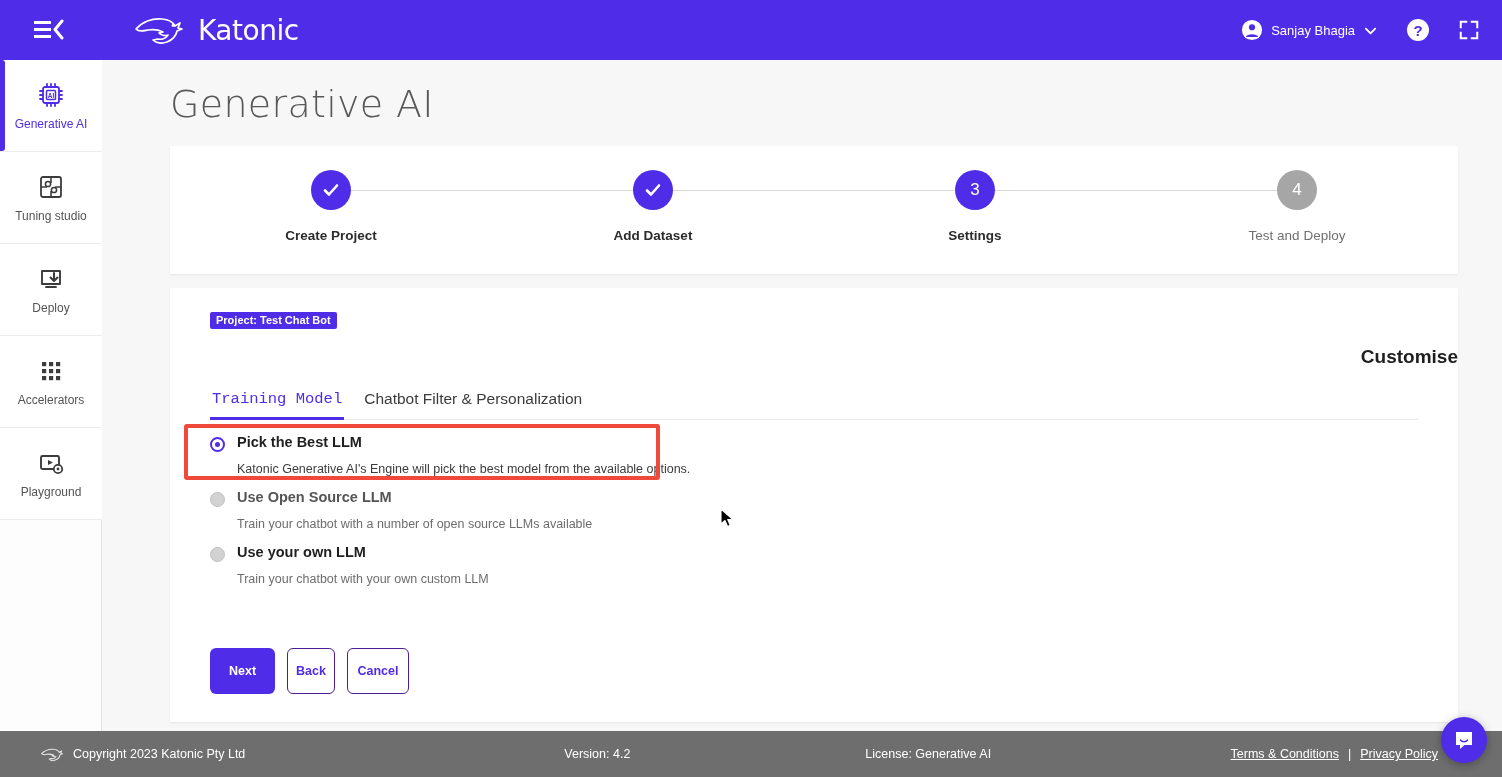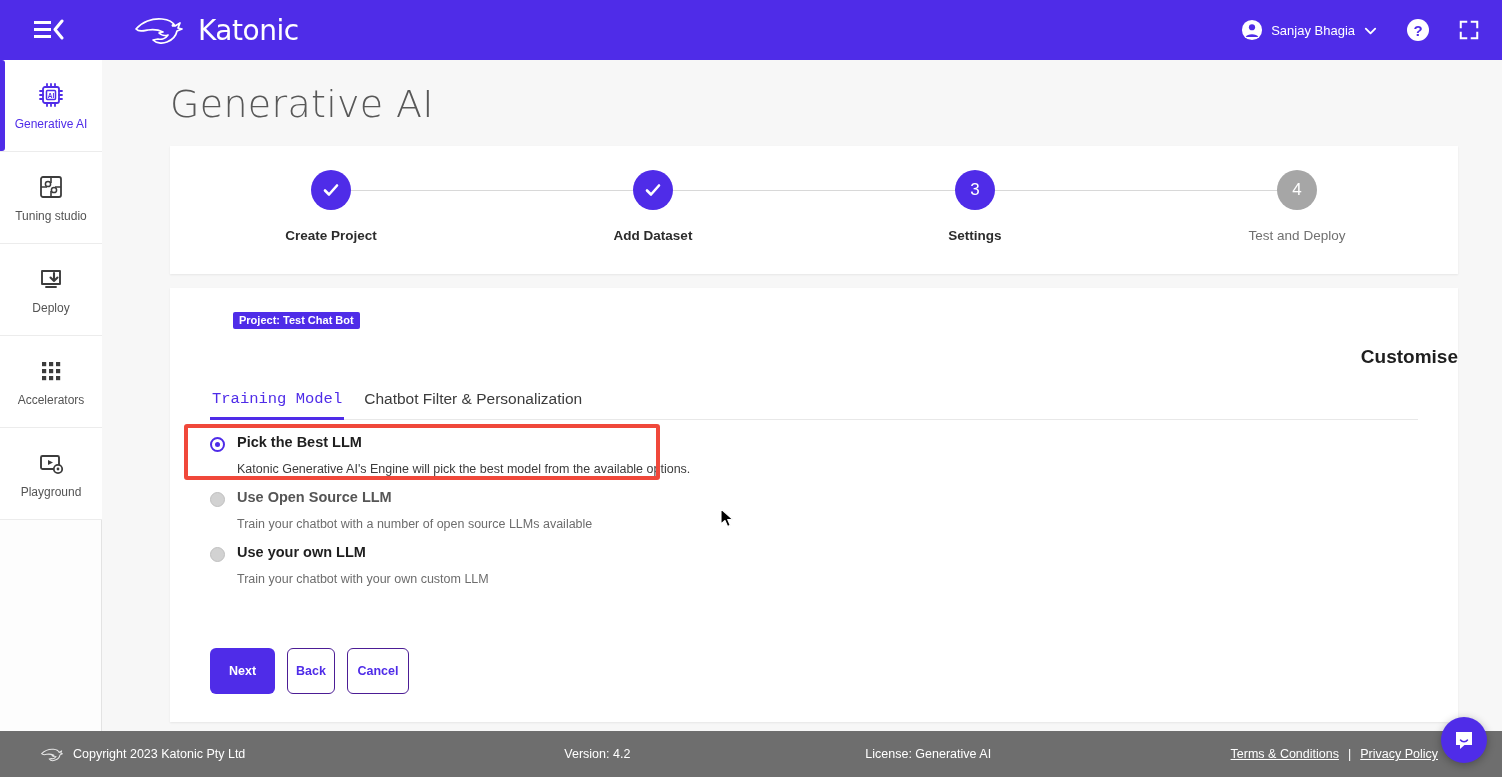--- a/index.html
+++ b/index.html
@@ -84,21 +84,21 @@
   .step-circle.done { background: #4f2ce8; }
   .step-circle.current { background: #4f2ce8; }
   .step-circle.todo { background: #a6a6a6; }
   .step-label { margin-top: 18px; font-size: 13.5px; color: #2c2c2c; font-weight: bold; white-space: nowrap; }
   .step-label.muted { color: #707070; font-weight: normal; }
   .step-line { position: absolute; top: 44px; height: 1px; background: #d8d8d8; z-index: 1; }
 
   .card-form { margin-top: 14px; height: 434px; padding: 22px 0 0 40px; position: relative; }
   .project-badge {
     display: inline-block; background: #4f2ce8; color: #fff;
-    font-size: 11px; font-weight: bold; padding: 2px 6px 3px 6px; border-radius: 2px; margin-left: 23px;
+    font-size: 11px; font-weight: bold; padding: 2px 6px 3px 6px; border-radius: 2px;
   }
   .customise-title { font-size: 19px; font-weight: bold; color: #1f1f1f; margin-top: 17px; text-align: right; }
   .tabs { display: flex; gap: 18px; margin-top: 22px; border-bottom: 1px solid #e8e8e8; width: 1208px; }
   .tab {
     font-size: 15.5px; color: #3b3b3b; padding: 0 2px 9px 2px; cursor: pointer;
     border-bottom: 3px solid transparent; margin-bottom: -1px;
   }
   .tab.active { color: #4f2ce8; border-bottom-color: #4f2ce8; font-family: Liberation Mono, monospace; }
   .form-sub { font-size: 13px; color: #3a3a3a; margin-top: 14px; }
 

